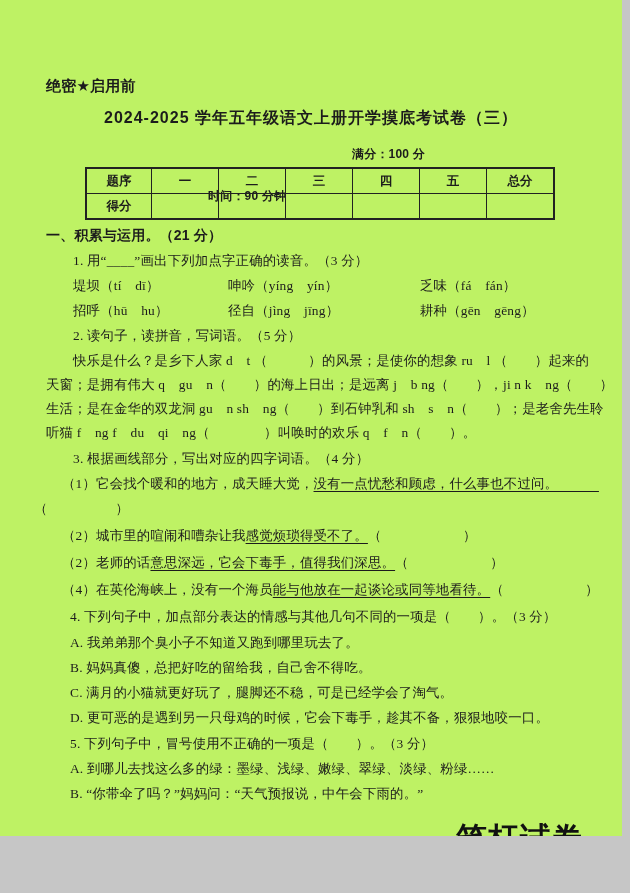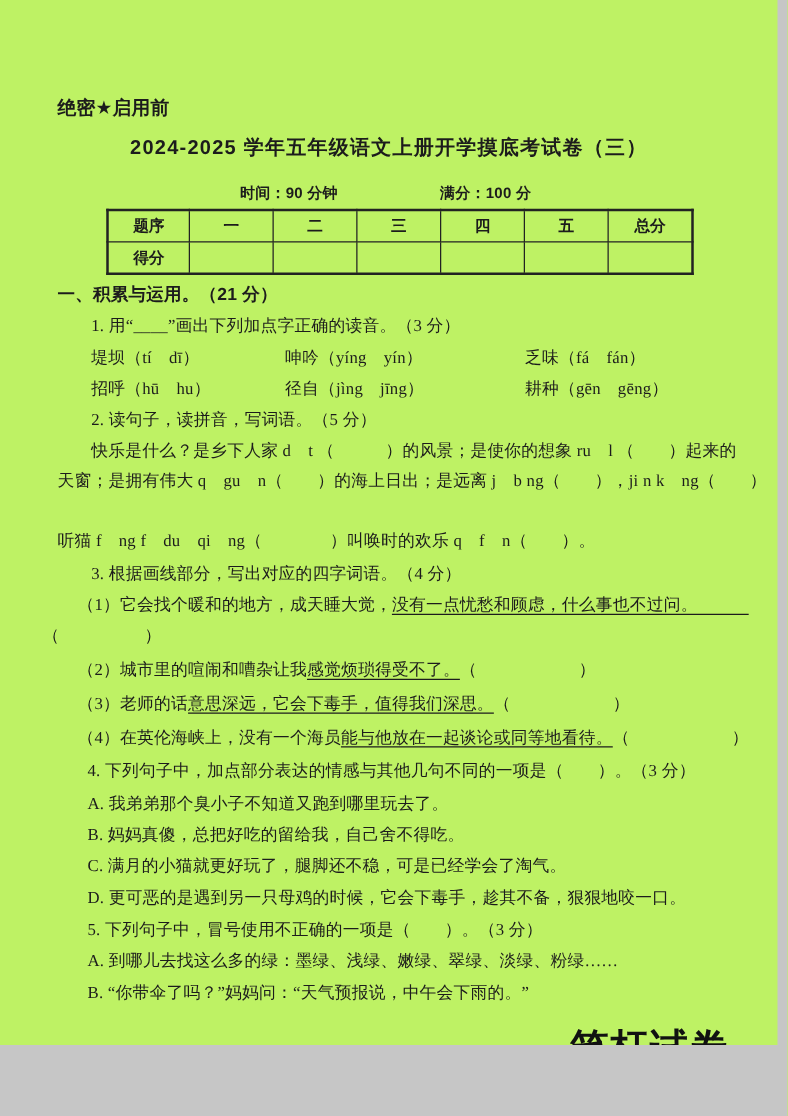--- a/index.html
+++ b/index.html
@@ -50,21 +50,21 @@
     white-space:nowrap;
   }
 </style>
 </head>
 <body>
 
 <div class="sheet">
 
   <div class="ln hei secrecy">绝密★启用前</div>
   <div class="ln hei center title">2024-2025 学年五年级语文上册开学摸底考试卷（三）</div>
-  <div class="ln hei meta" style="left:192px;">时间：90 分钟</div>
+  <div class="ln hei meta" style="left:208px;margin-top:42px;">时间：90 分钟</div>
   <div class="ln hei meta" style="left:352px;">满分：100 分</div>
 
   <table class="score">
     <tbody>
         <tr>
       <td class="c0">题序</td>
       <td>一</td>
       <td>二</td>
       <td>三</td>
       <td>四</td>
@@ -89,27 +89,28 @@
   <div class="ln" style="left:73px; top:277px;text-align:right;">堤坝（tí　dī）</div>
   <div class="ln" style="left:228px; top:277px;">呻吟（yíng　yín）</div>
   <div class="ln" style="left:420px; top:277px;">乏味（fá　fán）</div>
   <div class="ln" style="left:73px; top:302px;">招呼（hū　hu）</div>
   <div class="ln" style="left:228px; top:302px;">径自（jìng　jīng）</div>
   <div class="ln" style="left:420px; top:302px;">耕种（gēn　gēng）</div>
 
   <div class="ln" style="left:73px; top:327px;">2. 读句子，读拼音，写词语。（5 分）</div>
   <div class="ln" style="left:73px; top:352px;">快乐是什么？是乡下人家 d　t （　　　）的风景；是使你的想象 ru　l （　　）起来的</div>
   <div class="ln" style="left:46px; top:376px;">天窗；是拥有伟大 q　gu　n（　　）的海上日出；是远离 j　b ng（　　），ji n k　ng（　　）</div>
+  <div class="ln" style="left:46px; top:400px;">生活；是在金华的双龙洞 gu　n sh　ng（　　）到石钟乳和 sh　s　n（　　）；是老舍先生聆</div>
   <div class="ln" style="left:46px; top:424px;">听猫 f　ng f　du　qi　ng（　　　　）叫唤时的欢乐 q　f　n（　　）。</div>
 
   <div class="ln" style="left:73px; top:450px;">3. 根据画线部分，写出对应的四字词语。（4 分）</div>
   <div class="ln" style="left:62px; top:475px;"><span>（1）它会找个暖和的地方，成天睡大觉，</span><span class="u">没有一点忧愁和顾虑，什么事也不过问。　　　</span></div>
   <div class="ln" style="left:34px; top:500px;">（　　　　　）</div>
   <div class="ln" style="left:62px; top:527px;"><span>（2）城市里的喧闹和嘈杂让我</span><span class="u">感觉烦琐得受不了。</span><span>（　　　　　　）</span></div>
-  <div class="ln" style="left:62px; top:554px;"><span>（3）老师的话</span><span class="u">意思深远，它会下毒手，值得我们深思。</span><span>（　　　　　　）</span></div>
+  <div class="ln" style="left:62px; top:554px;"><span>（2）老师的话</span><span class="u">意思深远，它会下毒手，值得我们深思。</span><span>（　　　　　　）</span></div>
   <div class="ln" style="left:62px; top:581px;"><span>（4）在英伦海峡上，没有一个海员</span><span class="u">能与他放在一起谈论或同等地看待。</span><span>（　　　　　　）</span></div>
 
   <div class="ln" style="left:70px; top:608px;">4. 下列句子中，加点部分表达的情感与其他几句不同的一项是（　　）。（3 分）</div>
   <div class="ln" style="left:70px; top:634px;">A. 我弟弟那个臭小子不知道又跑到哪里玩去了。</div>
   <div class="ln" style="left:70px; top:659px;">B. 妈妈真傻，总把好吃的留给我，自己舍不得吃。</div>
   <div class="ln" style="left:70px; top:684px;">C. 满月的小猫就更好玩了，腿脚还不稳，可是已经学会了淘气。</div>
   <div class="ln" style="left:70px; top:709px;">D. 更可恶的是遇到另一只母鸡的时候，它会下毒手，趁其不备，狠狠地咬一口。</div>
 
   <div class="ln" style="left:70px; top:735px;">5. 下列句子中，冒号使用不正确的一项是（　　）。（3 分）</div>
   <div class="ln" style="left:70px; top:760px;">A. 到哪儿去找这么多的绿：墨绿、浅绿、嫩绿、翠绿、淡绿、粉绿……</div>

